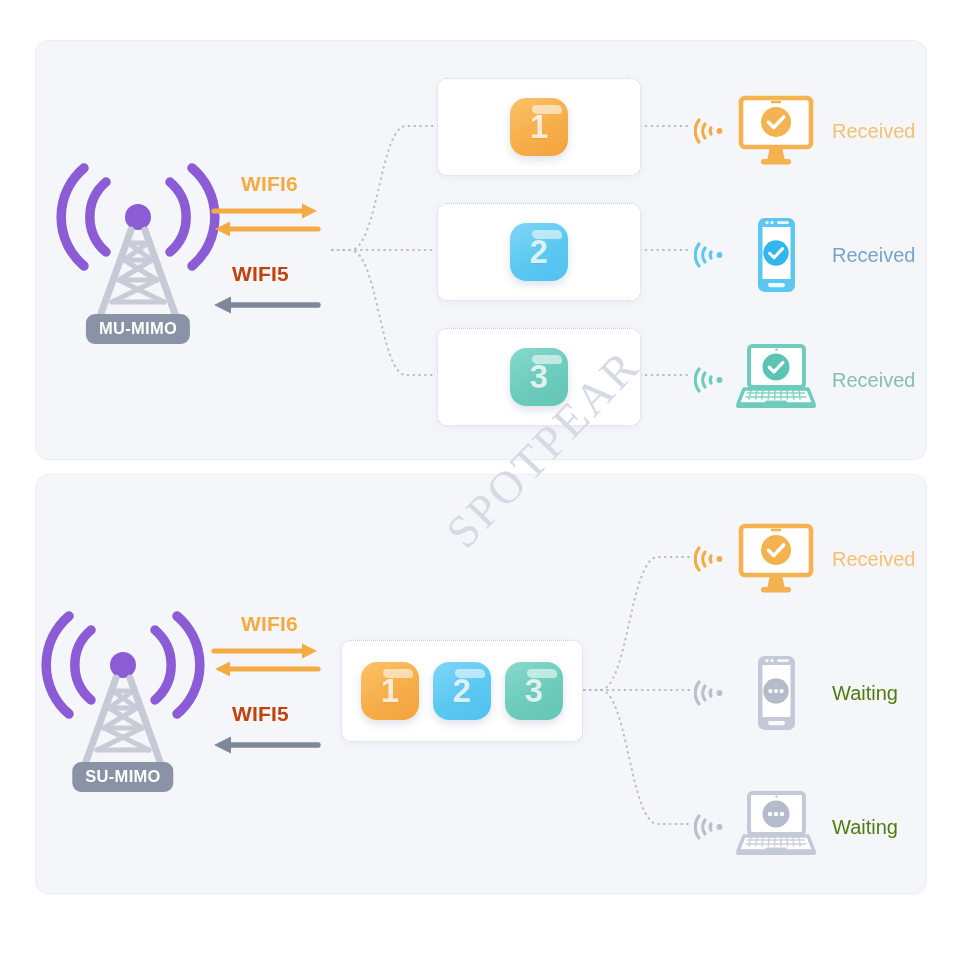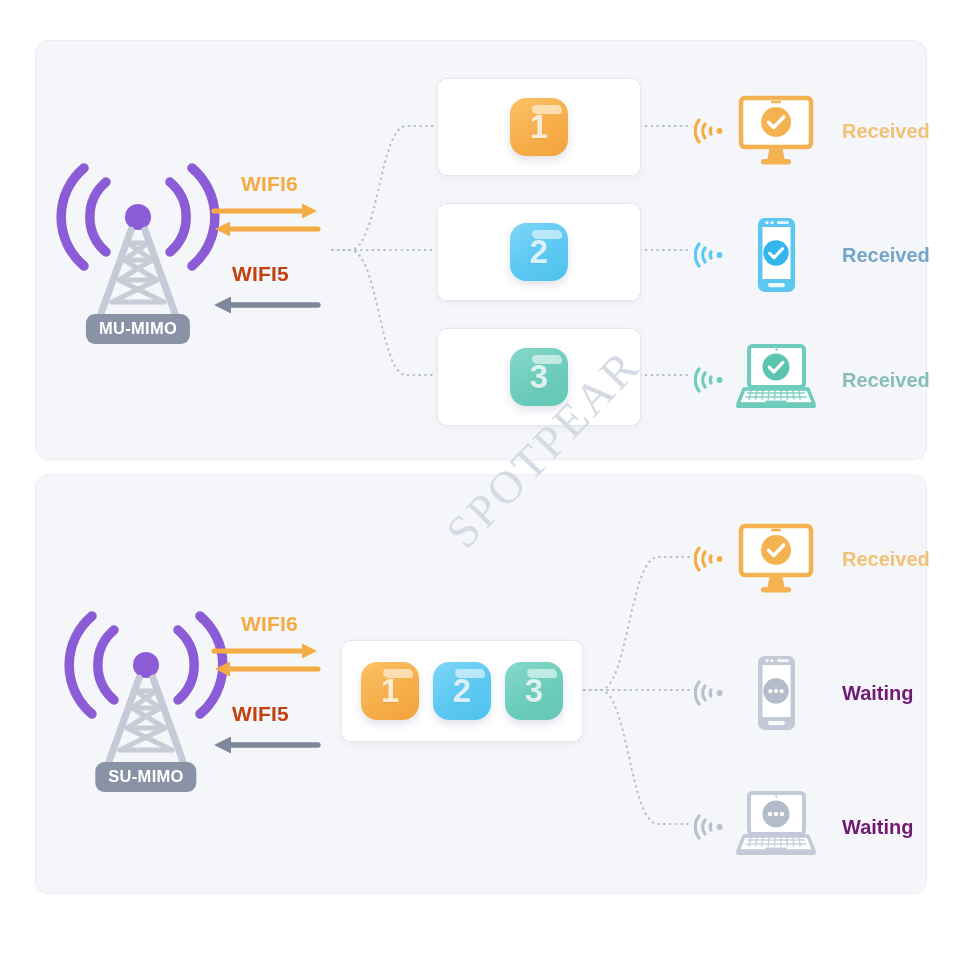--- a/index.html
+++ b/index.html
@@ -92,29 +92,29 @@
   .tile .num{position:relative;z-index:2;}
 
   
   .device-row{
     position:absolute;
     display:flex;align-items:center;
     height:86px;
   }
   .wifi-ico{width:34px;height:34px;flex:0 0 34px;margin-right:6px;}
   .dev-label{
-    margin-left:24px;
+    margin-left:14px;
     font-size:20px;
-    font-weight:bold;
+    font-weight:normal;
     white-space:nowrap;
   }
   .c-orange{color:#f2c173;}
   .c-blue{color:#74a5c9;}
   .c-teal{color:#86bdb6;}
-  .c-gray{color:#701a75;}
+  .c-gray{color:#4d7c0f;}
 
   
   .connectors{position:absolute;left:0;top:0;pointer-events:none;}
 
   
   #watermark{
     position:absolute;
     left:415px;top:420px;
     width:260px;
     font-family:"Liberation Serif", serif;
@@ -326,21 +326,21 @@
   <div class="panel" id="panel-bottom"></div>
 
   <svg class="connectors" width="960" height="960">
     <g fill="none" stroke="#b6bccb" stroke-width="2.1" stroke-linecap="round" stroke-dasharray="0.6 5.2">
       <path d="M584 690 L600 690 C628 690 630 557 658 557 L692 557"></path>
       <path d="M584 690 L692 690"></path>
       <path d="M584 690 L600 690 C628 690 630 824 658 824 L692 824"></path>
     </g>
   </svg>
 
-  <div class="tower-block" style="left:36px;top:608px;">
+  <div class="tower-block" style="left:13px;top:608px;">
     <svg class="tower-svg" width="220" height="180">
       <use href="#ic-tower"></use>
     </svg>
     <div class="mimo-badge">SU-MIMO</div>
   </div>
 
   <div class="arrows" style="left:210px;top:612px;width:115px;height:150px;">
     <div class="arrow-label lbl-wifi6">WIFI6</div>
     <svg width="112" height="42" style="position:absolute;left:0;top:28px;color:#f4ab44;">
       <use href="#ic-arrows-both"></use>

